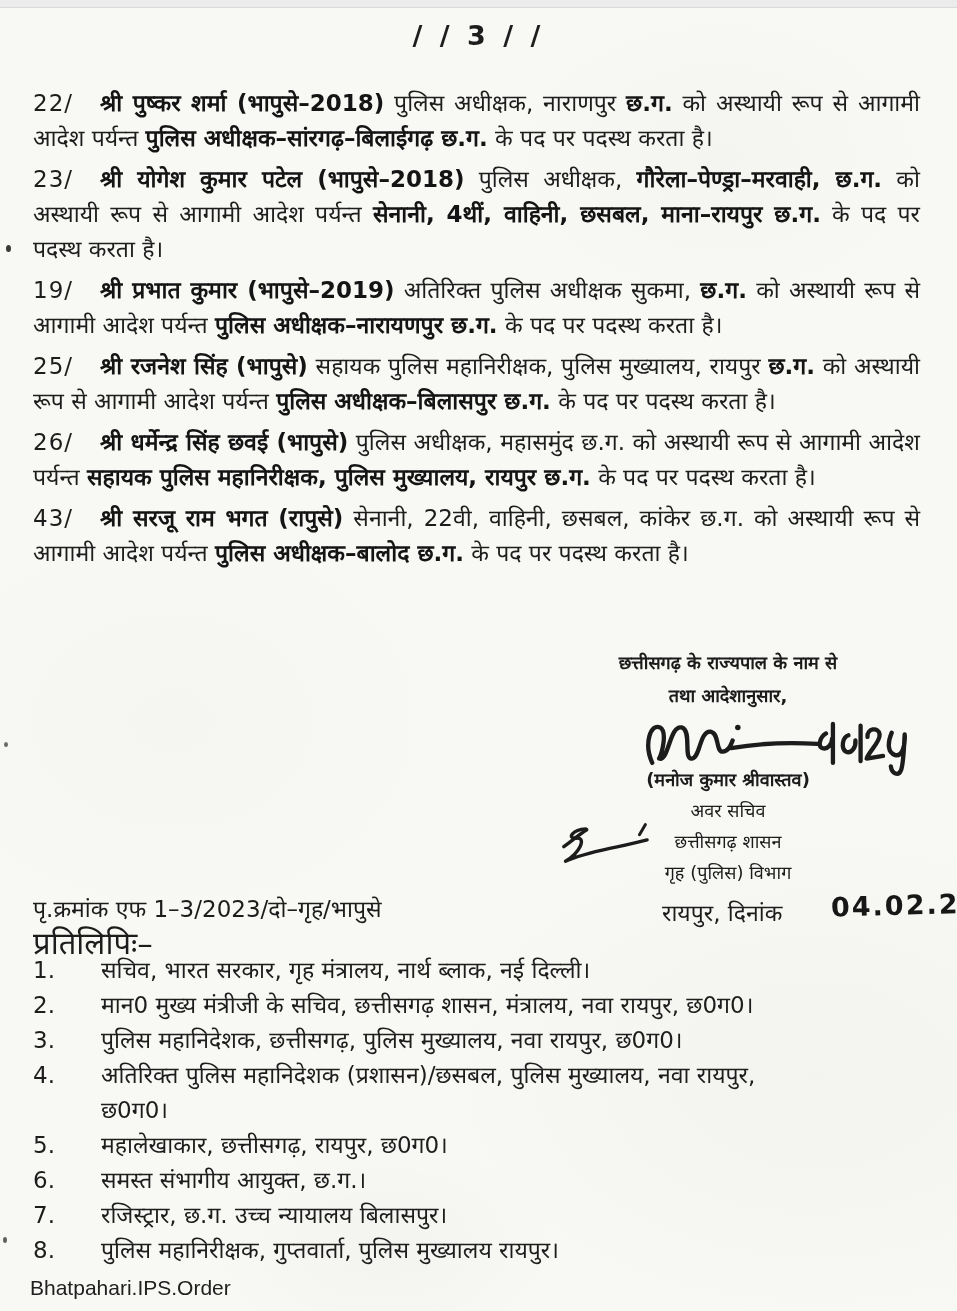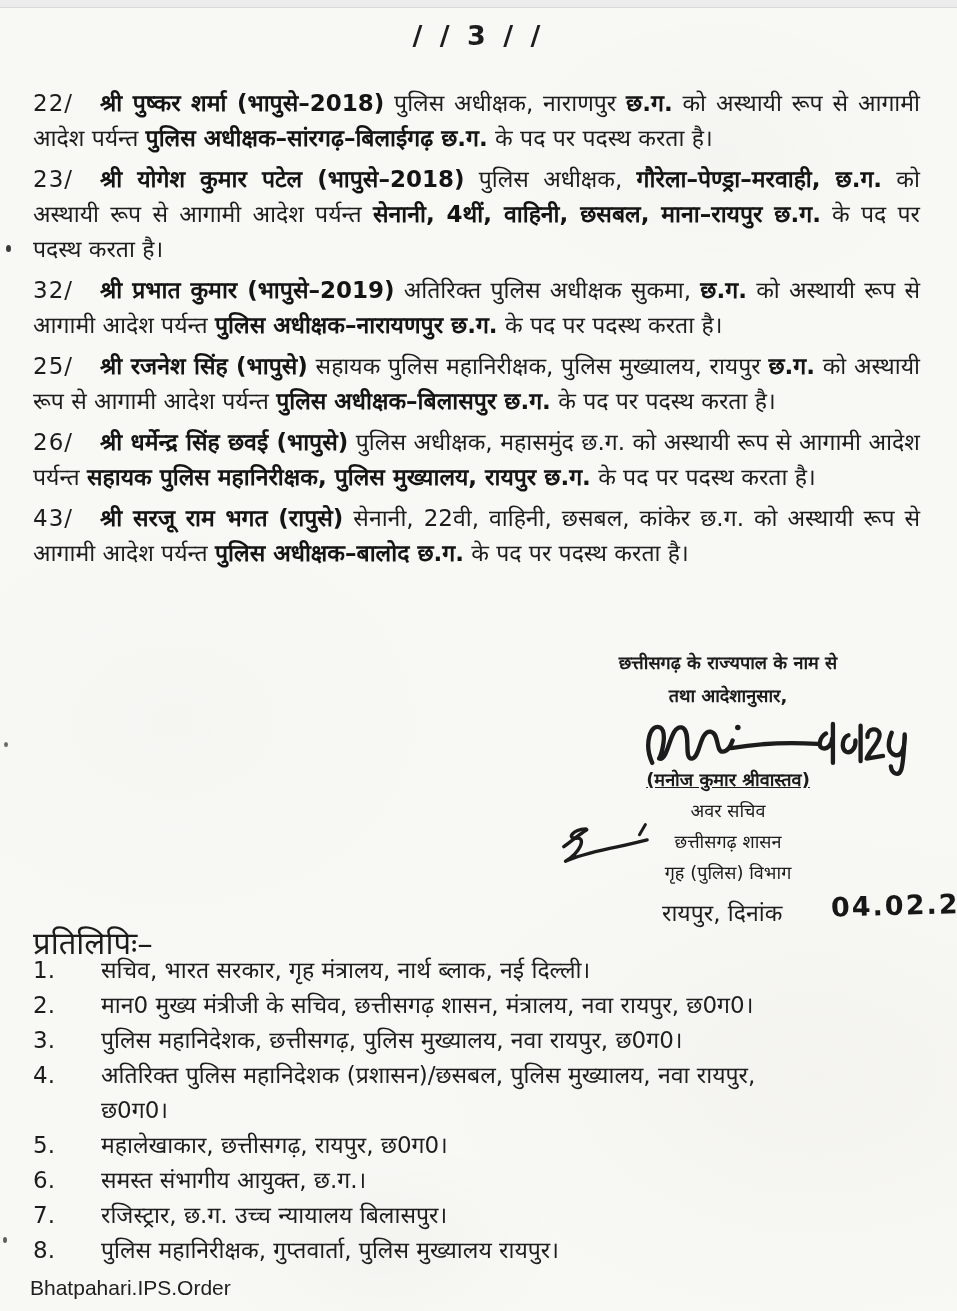--- a/index.html
+++ b/index.html
@@ -32,21 +32,21 @@
   .rb{font-weight:700;color:#141414;margin-top:24px;}
   .rr{font-weight:400;}
   .sig-block{
     position:absolute;top:646px;right:38px;width:382px;text-align:center;
     font-size:18px;color:#1b1b1b;
   }
   .sig-line{line-height:33px;}
   .sig-bold{font-weight:700;}
   .sig-draw{position:relative;height:52px;}
   .sig-draw svg{position:absolute;left:104px;top:-8px;}
-  .sig-name{line-height:31px;font-weight:700;text-decoration:underline;}
+  .sig-name{line-height:31px;font-weight:700;}
   .sig-small{line-height:31px;}
   .gov-row{position:relative;line-height:31px;}
   .gov-row svg{position:absolute;left:20px;top:-6px;}
   .ref-row{position:absolute;top:893px;left:33px;right:0;height:40px;font-size:23px;}
   .ref-number{position:absolute;left:0;top:0;line-height:33px;}
   .place-date-label{position:absolute;left:629px;top:4px;line-height:33px;}
   .hand-date{
     position:absolute;left:798px;top:-4px;white-space:nowrap;
     font-size:27px;font-weight:700;letter-spacing:2px;color:#171717;
     transform:rotate(-1.6deg);
@@ -68,21 +68,21 @@
 <body>
 
 <div class="page">
   <div class="scan-strip"></div>
 
   <div class="page-number">/ / 3 / /</div>
 
   <section class="orders">
       <p class="order"><span class="onum">22/</span><span class="rb">श्री पुष्कर शर्मा (भापुसे–2018)</span><span class="rr"> पुलिस अधीक्षक, नाराणपुर </span><span class="rb">छ.ग.</span><span class="rr"> को अस्थायी रूप से आगामी आदेश पर्यन्त </span><span class="rb">पुलिस अधीक्षक–सांरगढ़–बिलाईगढ़ छ.ग.</span><span class="rr"> के पद पर पदस्थ करता है।</span></p>
       <p class="order"><span class="onum">23/</span><span class="rb">श्री योगेश कुमार पटेल (भापुसे–2018)</span><span class="rr"> पुलिस अधीक्षक, </span><span class="rb">गौरेला–पेण्ड्रा–मरवाही, छ.ग.</span><span class="rr"> को अस्थायी रूप से आगामी आदेश पर्यन्त </span><span class="rb">सेनानी, 4थीं, वाहिनी, छसबल, माना–रायपुर छ.ग.</span><span class="rr"> के पद पर पदस्थ करता है।</span></p>
-      <p class="order"><span class="onum">32/</span><span class="rb">श्री प्रभात कुमार (भापुसे–2019)</span><span class="rr"> अतिरिक्त पुलिस अधीक्षक सुकमा, </span><span class="rb">छ.ग.</span><span class="rr"> को अस्थायी रूप से आगामी आदेश पर्यन्त </span><span class="rb">पुलिस अधीक्षक–नारायणपुर छ.ग.</span><span class="rr"> के पद पर पदस्थ करता है।</span></p>
+      <p class="order"><span class="onum">19/</span><span class="rb">श्री प्रभात कुमार (भापुसे–2019)</span><span class="rr"> अतिरिक्त पुलिस अधीक्षक सुकमा, </span><span class="rb">छ.ग.</span><span class="rr"> को अस्थायी रूप से आगामी आदेश पर्यन्त </span><span class="rb">पुलिस अधीक्षक–नारायणपुर छ.ग.</span><span class="rr"> के पद पर पदस्थ करता है।</span></p>
       <p class="order"><span class="onum">25/</span><span class="rb">श्री रजनेश सिंह (भापुसे)</span><span class="rr"> सहायक पुलिस महानिरीक्षक, पुलिस मुख्यालय, रायपुर </span><span class="rb">छ.ग.</span><span class="rr"> को अस्थायी रूप से आगामी आदेश पर्यन्त </span><span class="rb">पुलिस अधीक्षक–बिलासपुर छ.ग.</span><span class="rr"> के पद पर पदस्थ करता है।</span></p>
       <p class="order"><span class="onum">26/</span><span class="rb">श्री धर्मेन्द्र सिंह छवई (भापुसे)</span><span class="rr"> पुलिस अधीक्षक, महासमुंद छ.ग. को अस्थायी रूप से आगामी आदेश पर्यन्त </span><span class="rb">सहायक पुलिस महानिरीक्षक, पुलिस मुख्यालय, रायपुर छ.ग.</span><span class="rr"> के पद पर पदस्थ करता है।</span></p>
       <p class="order"><span class="onum">43/</span><span class="rb">श्री सरजू राम भगत (रापुसे)</span><span class="rr"> सेनानी, 22वी, वाहिनी, छसबल, कांकेर छ.ग. को अस्थायी रूप से आगामी आदेश पर्यन्त </span><span class="rb">पुलिस अधीक्षक–बालोद छ.ग.</span><span class="rr"> के पद पर पदस्थ करता है।</span></p>
     </section>
 
   <section class="sig-block">
     <div class="sig-line sig-bold">छत्तीसगढ़ के राज्यपाल के नाम से</div>
     <div class="sig-line sig-bold">तथा आदेशानुसार,</div>
     <div class="sig-draw">
       <svg class="ink" width="268" height="78" viewBox="0 0 310 86">
@@ -102,20 +102,21 @@
         <path stroke-width="4" d="M34,10 C18,11 11,22 23,21 C35,20 27,38 10,48 C26,41 44,37 62,33 C78,30 94,26 106,23"></path>
         <path stroke-width="4" d="M8,31 C16,25 27,16 35,11"></path>
         <path stroke-width="3.5" d="M104,5 L97,17"></path>
       </svg>
       <span>छत्तीसगढ़ शासन</span>
     </div>
     <div class="sig-small">गृह (पुलिस) विभाग</div>
   </section>
 
   <div class="ref-row">
+    <span class="ref-number">पृ.क्रमांक एफ 1–3/2023/दो–गृह/भापुसे</span>
     <span class="place-date-label">रायपुर, दिनांक</span>
     <span class="hand-date">04.02.2024</span>
   </div>
 
   <div class="copy-heading">प्रतिलिपिः–</div>
 
   <section class="cc-list">
       <div class="cc-item">
         <span class="ccnum">1.</span>
         <span class="cctext">सचिव, भारत सरकार, गृह मंत्रालय, नार्थ ब्लाक, नई दिल्ली।</span>

